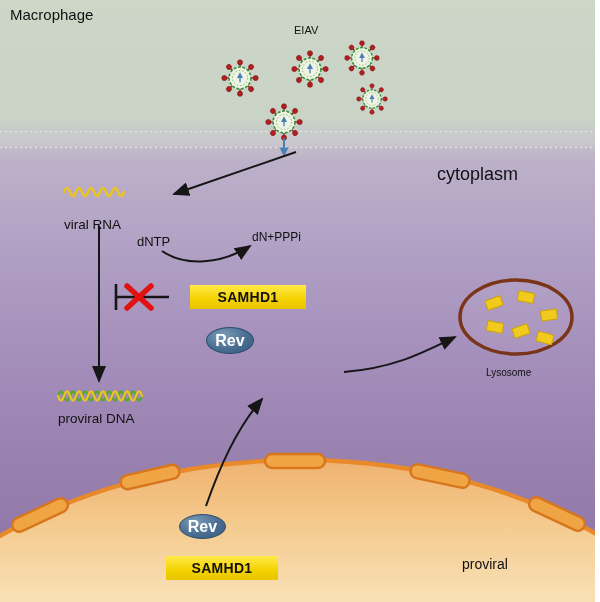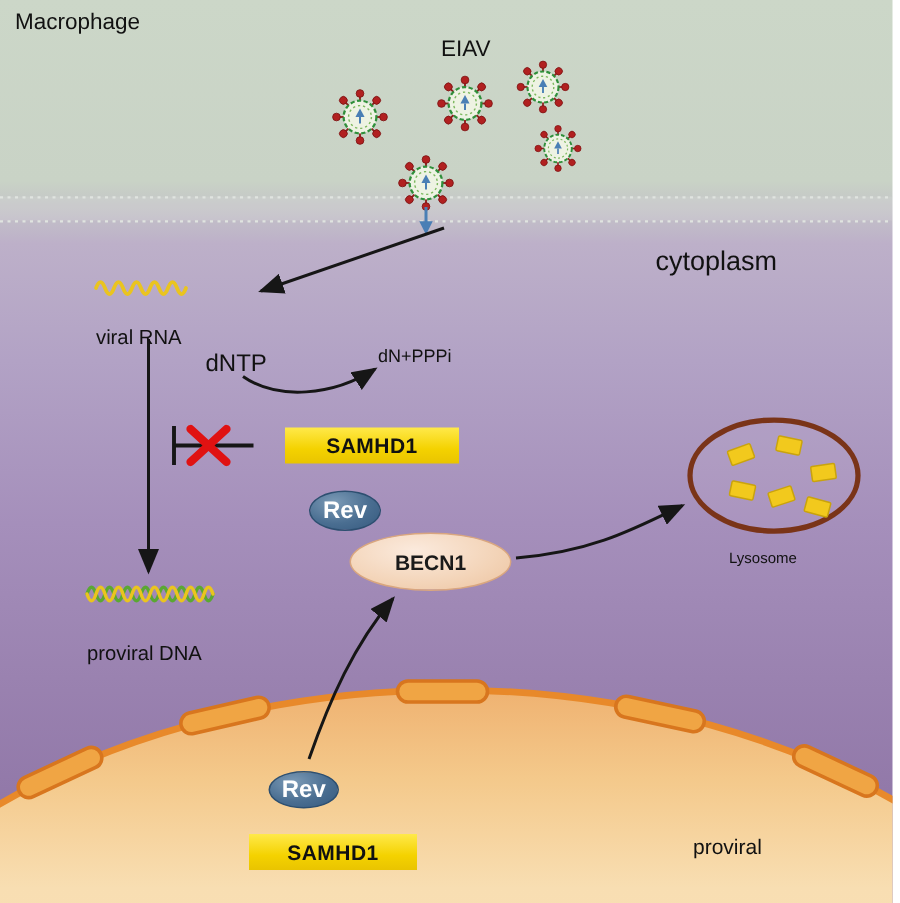--- a/index.html
+++ b/index.html
@@ -25,27 +25,27 @@
     border-radius:50%;color:#fff;font-size:16px;
     background:radial-gradient(ellipse at 35% 28%, #7b9ab6 0%, #4a6e91 55%, #35597e 100%);
     border:1px solid #2d4f70;
   }
   .becn1{
     border-radius:50%;font-size:14px;color:#1a1a1a;
     background:radial-gradient(ellipse at 40% 30%, #fbeadd 0%, #f3d4b8 60%, #ecc3a0 100%);
     border:1px solid #d9a67f;
   }
   #lbl-macrophage{left:10px;top:6px;font-size:15px;}
-  #lbl-eiav{left:294px;top:24px;font-size:15px;}
+  #lbl-eiav{left:294px;top:24px;font-size:11px;}
   #lbl-cytoplasm{left:437px;top:164px;font-size:18px;}
   #lbl-viralrna{left:64px;top:204px;font-size:13.5px;margin-top:13px;}
-  #lbl-dntp{left:137px;top:234px;font-size:16px;}
+  #lbl-dntp{left:137px;top:234px;font-size:13px;}
   #lbl-dnpppi{left:252px;top:230px;font-size:12px;}
   #lbl-lysosome{left:486px;top:367px;font-size:10px;}
-  #lbl-proviral{left:58px;top:428px;font-size:13.5px;}
+  #lbl-proviral{left:58px;top:411px;font-size:13.5px;}
   #lbl-nucleus{left:462px;top:556px;font-size:14px;}
   #samhd1-cyto{left:170px;top:285px;width:116px;height:24px;}
   #rev-cyto{left:206px;top:327px;width:46px;height:25px;}
   #becn1{left:233px;top:355px;width:106px;height:37px;}
   #rev-nuc{left:179px;top:514px;width:45px;height:23px;}
   #samhd1-nuc{left:146px;top:556px;width:112px;height:24px;}
 </style>
 </head>
 <body>
 
@@ -154,17 +154,16 @@
   <div class="label" id="lbl-cytoplasm">cytoplasm</div>
   <div class="label" id="lbl-viralrna">viral RNA</div>
   <div class="label" id="lbl-dntp">dNTP</div>
   <div class="label" id="lbl-dnpppi">dN+PPPi</div>
   <div class="label" id="lbl-lysosome">Lysosome</div>
   <div class="label" id="lbl-proviral">proviral DNA</div>
   <div class="label" id="lbl-nucleus">proviral</div>
 
   <div class="box samhd1" id="samhd1-cyto">SAMHD1</div>
   <div class="box rev" id="rev-cyto">Rev</div>
-  <div class="box becn1" id="becn1">BECN1</div>
   <div class="box rev" id="rev-nuc">Rev</div>
   <div class="box samhd1" id="samhd1-nuc">SAMHD1</div>
 
 </div>
 
 </body></html>

